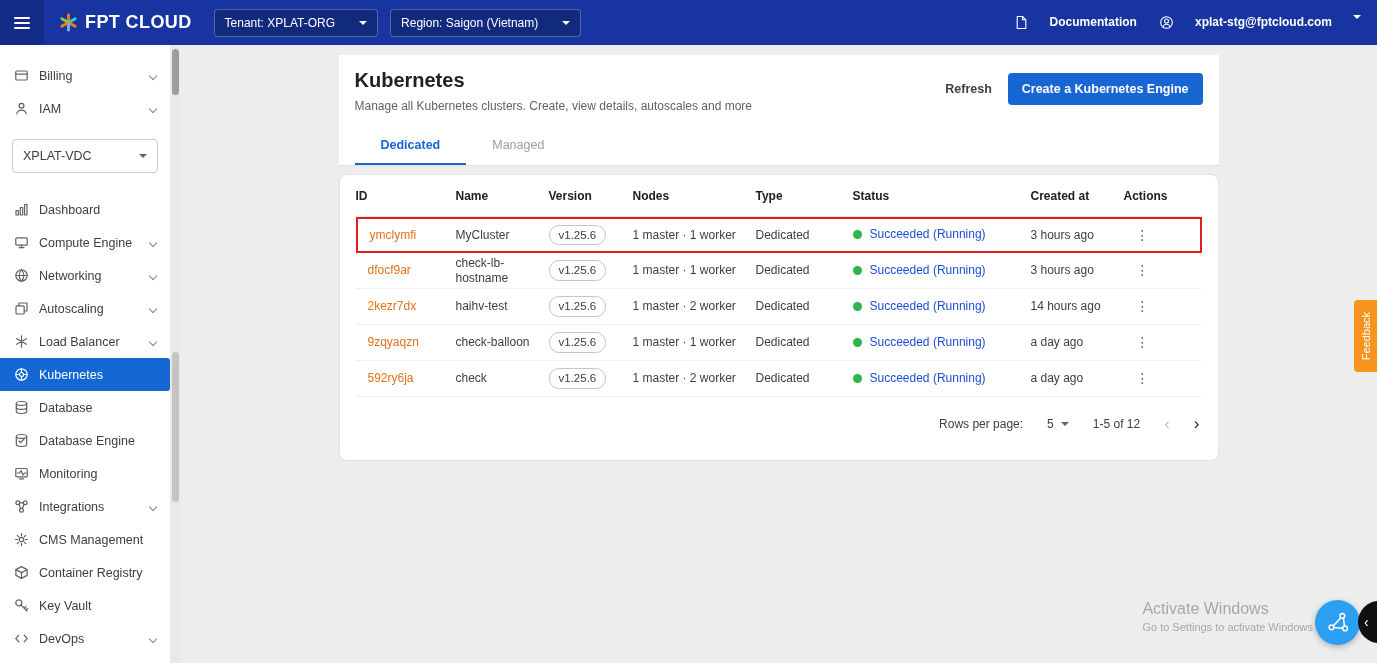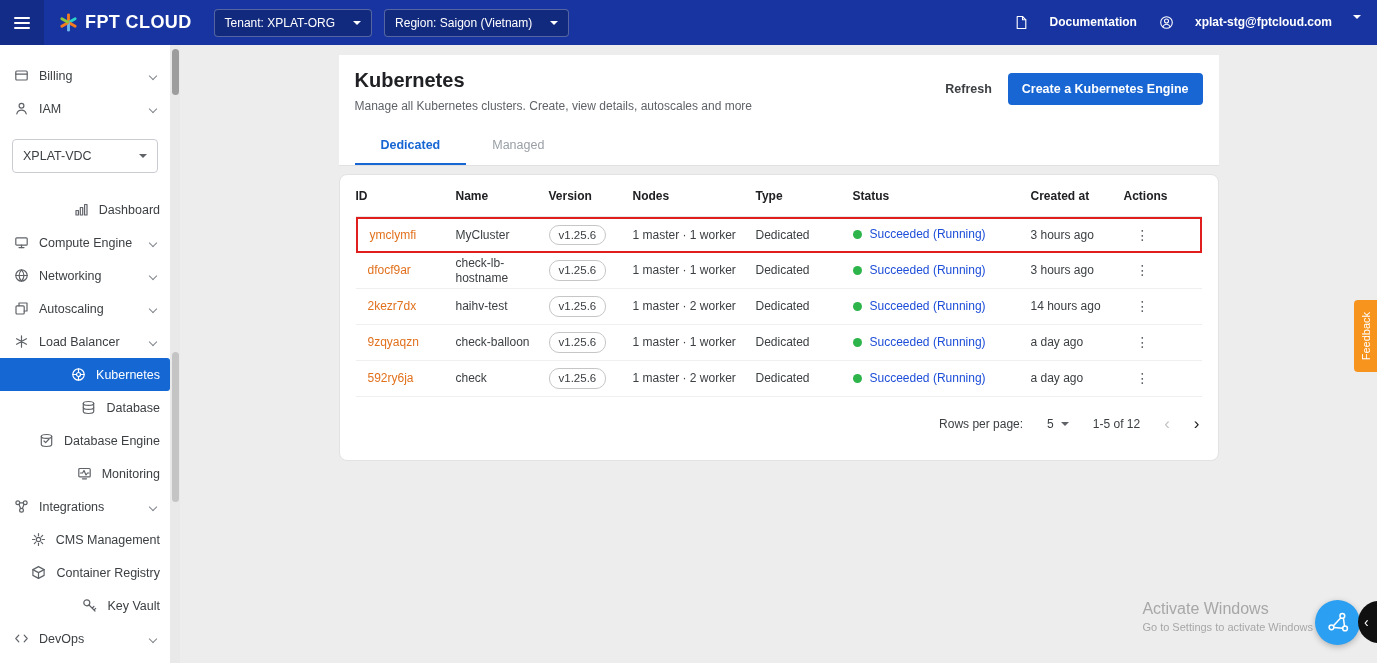--- a/index.html
+++ b/index.html
@@ -7,32 +7,32 @@
   body{position:relative;overflow:hidden;background:#ededed;font-family:"Liberation Sans","DejaVu Sans",sans-serif;}
   button{font-family:inherit;}
 
   
   .topbar{position:absolute;top:0;left:0;right:0;height:45px;background:#1734a0;display:flex;align-items:center;color:#fff;z-index:20;}
   .hamburger{width:44px;height:45px;background:rgba(0,0,0,.15);display:flex;flex-direction:column;align-items:center;justify-content:center;gap:3px;cursor:pointer;}
   .hamburger span{display:block;width:16px;height:2px;background:#fff;border-radius:1px;}
   .brand{display:flex;align-items:center;gap:6px;margin:0 10px 0 14px;}
   .brand-mark svg{width:21px;height:21px;display:block;}
   .brand-text{font-size:18px;font-weight:bold;letter-spacing:.4px;white-space:nowrap;}
-  .tb-btn{display:flex;align-items:center;gap:18px;background:#122a7e;border:1px solid rgba(255,255,255,.28);border-radius:4px;padding:6px 10px;font-size:12px;margin-left:12px;cursor:pointer;white-space:nowrap;}
+  .tb-btn{display:flex;align-items:center;gap:24px;background:#122a7e;border:1px solid rgba(255,255,255,.28);border-radius:4px;padding:6px 10px;font-size:12px;margin-left:12px;cursor:pointer;white-space:nowrap;}
   .caret-w{width:0;height:0;border-left:4px solid transparent;border-right:4px solid transparent;border-top:4.5px solid #fff;}
   .tb-right{margin-left:auto;display:flex;align-items:center;gap:22px;margin-right:16px;font-size:12px;}
   .tb-link{display:flex;align-items:flex-start;gap:21px;cursor:pointer;white-space:nowrap;font-weight:bold;}
   .tb-icn svg{width:15px;height:15px;display:block;}
   .tb-icn svg *{stroke:#fff;fill:none;stroke-width:1.1;stroke-linecap:round;stroke-linejoin:round;}
 
   
   .sidebar{position:absolute;top:45px;left:0;width:170px;bottom:0;background:#fff;z-index:5;overflow:hidden;}
   #side-top{padding-top:14px;}
   #side-main{padding-top:20px;}
-  .side-item{height:33px;display:flex;align-items:center;gap:10px;padding:0 10px 0 14px;font-size:12.5px;color:#3c4043;cursor:pointer;white-space:nowrap;justify-content:flex-end;}
+  .side-item{height:33px;display:flex;align-items:center;gap:10px;padding:0 10px 0 14px;font-size:12.5px;color:#3c4043;cursor:pointer;white-space:nowrap;}
   .icn{display:flex;flex:0 0 auto;}
   .icn svg{width:15px;height:15px;}
   .icn svg *{stroke:#5f6368;fill:none;stroke-width:1.2;stroke-linecap:round;stroke-linejoin:round;}
   .side-item.active{background:#1567d3;color:#fff;border-radius:0 3px 3px 0;}
   .side-item.active .icn svg *{stroke:#fff;}
   .chev{margin-left:auto;width:6px;height:6px;border-right:1.5px solid #80868b;border-bottom:1.5px solid #80868b;transform:rotate(45deg);margin-right:4px;flex:0 0 auto;}
   .vdc{margin:14px 12px 0 12px;height:34px;border:1px solid #c9cdd3;border-radius:4px;display:flex;align-items:center;justify-content:space-between;padding:0 10px;font-size:12.5px;color:#3c4043;cursor:pointer;background:#fff;}
   .caret-g{width:0;height:0;border-left:4px solid transparent;border-right:4px solid transparent;border-top:4.5px solid #5f6368;}
   .scrollstrip{position:absolute;top:45px;left:170px;width:10px;bottom:0;background:#e9e9e9;z-index:6;}
   .thumb{position:absolute;left:1.5px;width:7px;border-radius:4px;}

